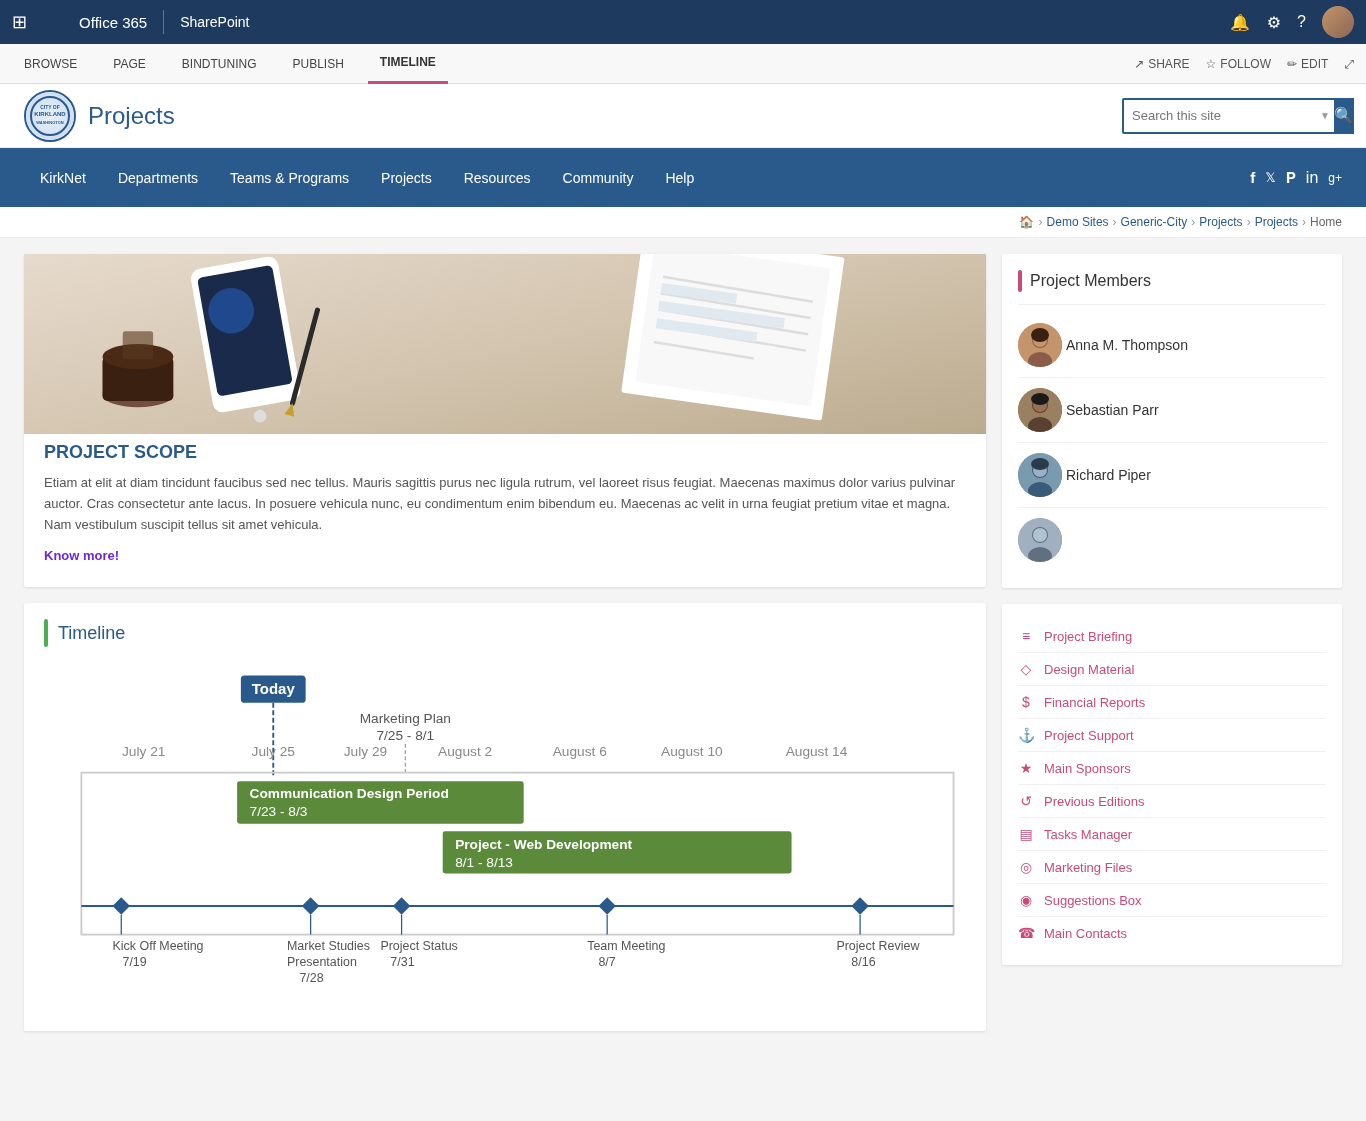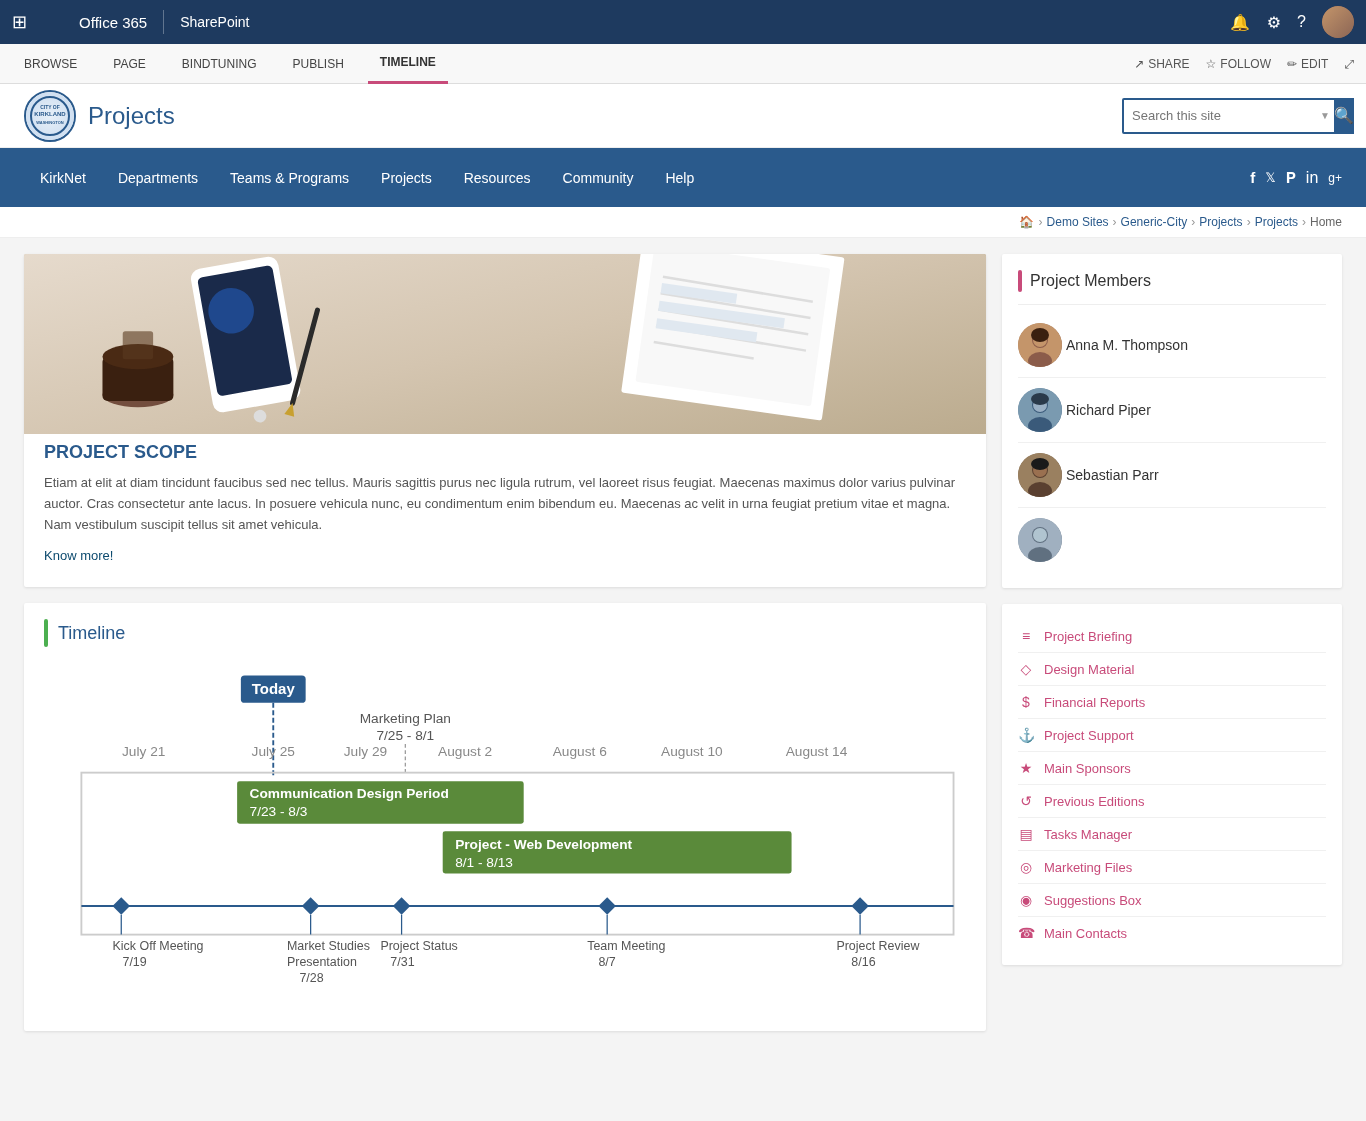--- a/index.html
+++ b/index.html
@@ -167,21 +167,21 @@
     .hero-image {
       width: 100%;
       height: 180px;
       background: linear-gradient(135deg, #d4c5b0 0%, #e8ddd0 30%, #c8b89a 60%, #b0a080 100%);
       position: relative;
       overflow: hidden;
     }
     .hero-card-body { padding: 8px 20px; }
     .project-scope-title { color: #2a5a8c; font-size: 18px; font-weight: 700; margin-bottom: 10px; text-transform: uppercase; }
     .project-scope-text { font-size: 13px; color: #555; line-height: 1.6; margin-bottom: 12px; }
-    .know-more-link { color: #0c4a6e; font-size: 13px; cursor: pointer; font-weight: 400; }
+    .know-more-link { color: #6d28d9; font-size: 13px; cursor: pointer; font-weight: 700; }
 
     
     .timeline-card {
       background: white;
       border-radius: 2px;
       box-shadow: 0 1px 3px rgba(0,0,0,0.1);
       padding: 16px 20px;
       min-height: 320px;
     }
     .section-title-with-bar {
@@ -483,45 +483,45 @@
             <ellipse cx="22" cy="38" rx="12" ry="9" fill="#8b5c4a"></ellipse>
             <circle cx="22" cy="17" r="7" fill="#c4956a"></circle>
 
             <ellipse cx="22" cy="12" rx="9" ry="7" fill="#3a2010"></ellipse>
           </svg>
         </div>
         <span class="member-name">Anna M. Thompson</span>
       </div>
 
       <div class="member-item">
+        <div class="member-avatar av-sebastian">
+          <svg width="44" height="44" viewBox="0 0 44 44">
+            <circle cx="22" cy="22" r="22" fill="#9a8060"></circle>
+            <circle cx="22" cy="17" r="8" fill="#5a4030"></circle>
+            <ellipse cx="22" cy="38" rx="12" ry="9" fill="#5a4030"></ellipse>
+            <circle cx="22" cy="17" r="7" fill="#9a7050"></circle>
+            <ellipse cx="22" cy="11" rx="9" ry="6" fill="#1a1a1a"></ellipse>
+          </svg>
+        </div>
+        <span class="member-name">Sebastian Parr</span>
+      </div>
+
+      <div class="member-item">
         <div class="member-avatar av-richard">
           <svg width="44" height="44" viewBox="0 0 44 44">
             <circle cx="22" cy="22" r="22" fill="#7a9ab0"></circle>
             <circle cx="22" cy="17" r="8" fill="#3a5a7a"></circle>
             <ellipse cx="22" cy="38" rx="12" ry="9" fill="#3a5a7a"></ellipse>
             <circle cx="22" cy="17" r="7" fill="#9ab0c4"></circle>
             <ellipse cx="22" cy="11" rx="9" ry="6" fill="#2a3a4a"></ellipse>
           </svg>
         </div>
         <span class="member-name">Richard Piper</span>
       </div>
 
-      <div class="member-item">
-        <div class="member-avatar av-sebastian">
-          <svg width="44" height="44" viewBox="0 0 44 44">
-            <circle cx="22" cy="22" r="22" fill="#9a8060"></circle>
-            <circle cx="22" cy="17" r="8" fill="#5a4030"></circle>
-            <ellipse cx="22" cy="38" rx="12" ry="9" fill="#5a4030"></ellipse>
-            <circle cx="22" cy="17" r="7" fill="#9a7050"></circle>
-            <ellipse cx="22" cy="11" rx="9" ry="6" fill="#1a1a1a"></ellipse>
-          </svg>
-        </div>
-        <span class="member-name">Sebastian Parr</span>
-      </div>
-
       <div class="member-item" style="border-bottom:none;">
         <div class="member-avatar av-fourth">
           <svg width="44" height="44" viewBox="0 0 44 44">
             <circle cx="22" cy="22" r="22" fill="#a0b0c0"></circle>
             <circle cx="22" cy="17" r="8" fill="#607080"></circle>
             <ellipse cx="22" cy="38" rx="12" ry="9" fill="#607080"></ellipse>
             <circle cx="22" cy="17" r="7" fill="#b0c4d0"></circle>
           </svg>
         </div>
       </div>

